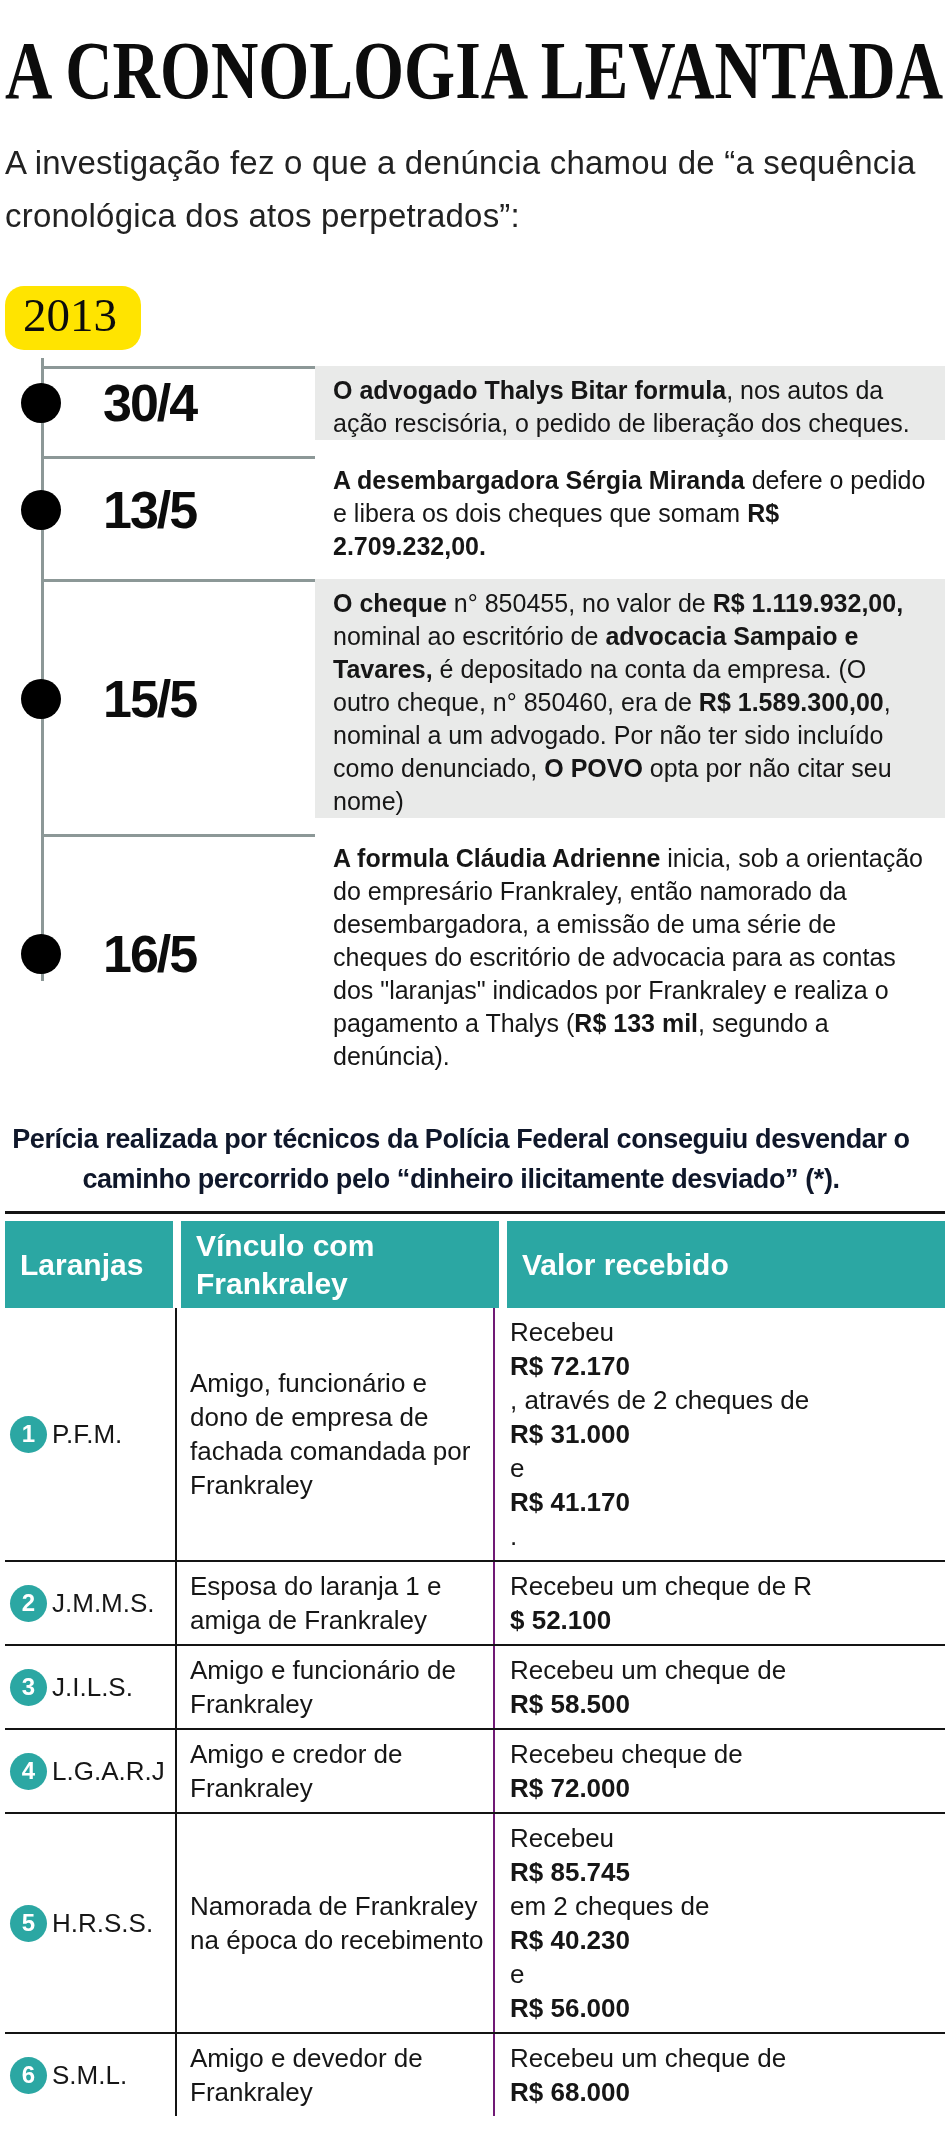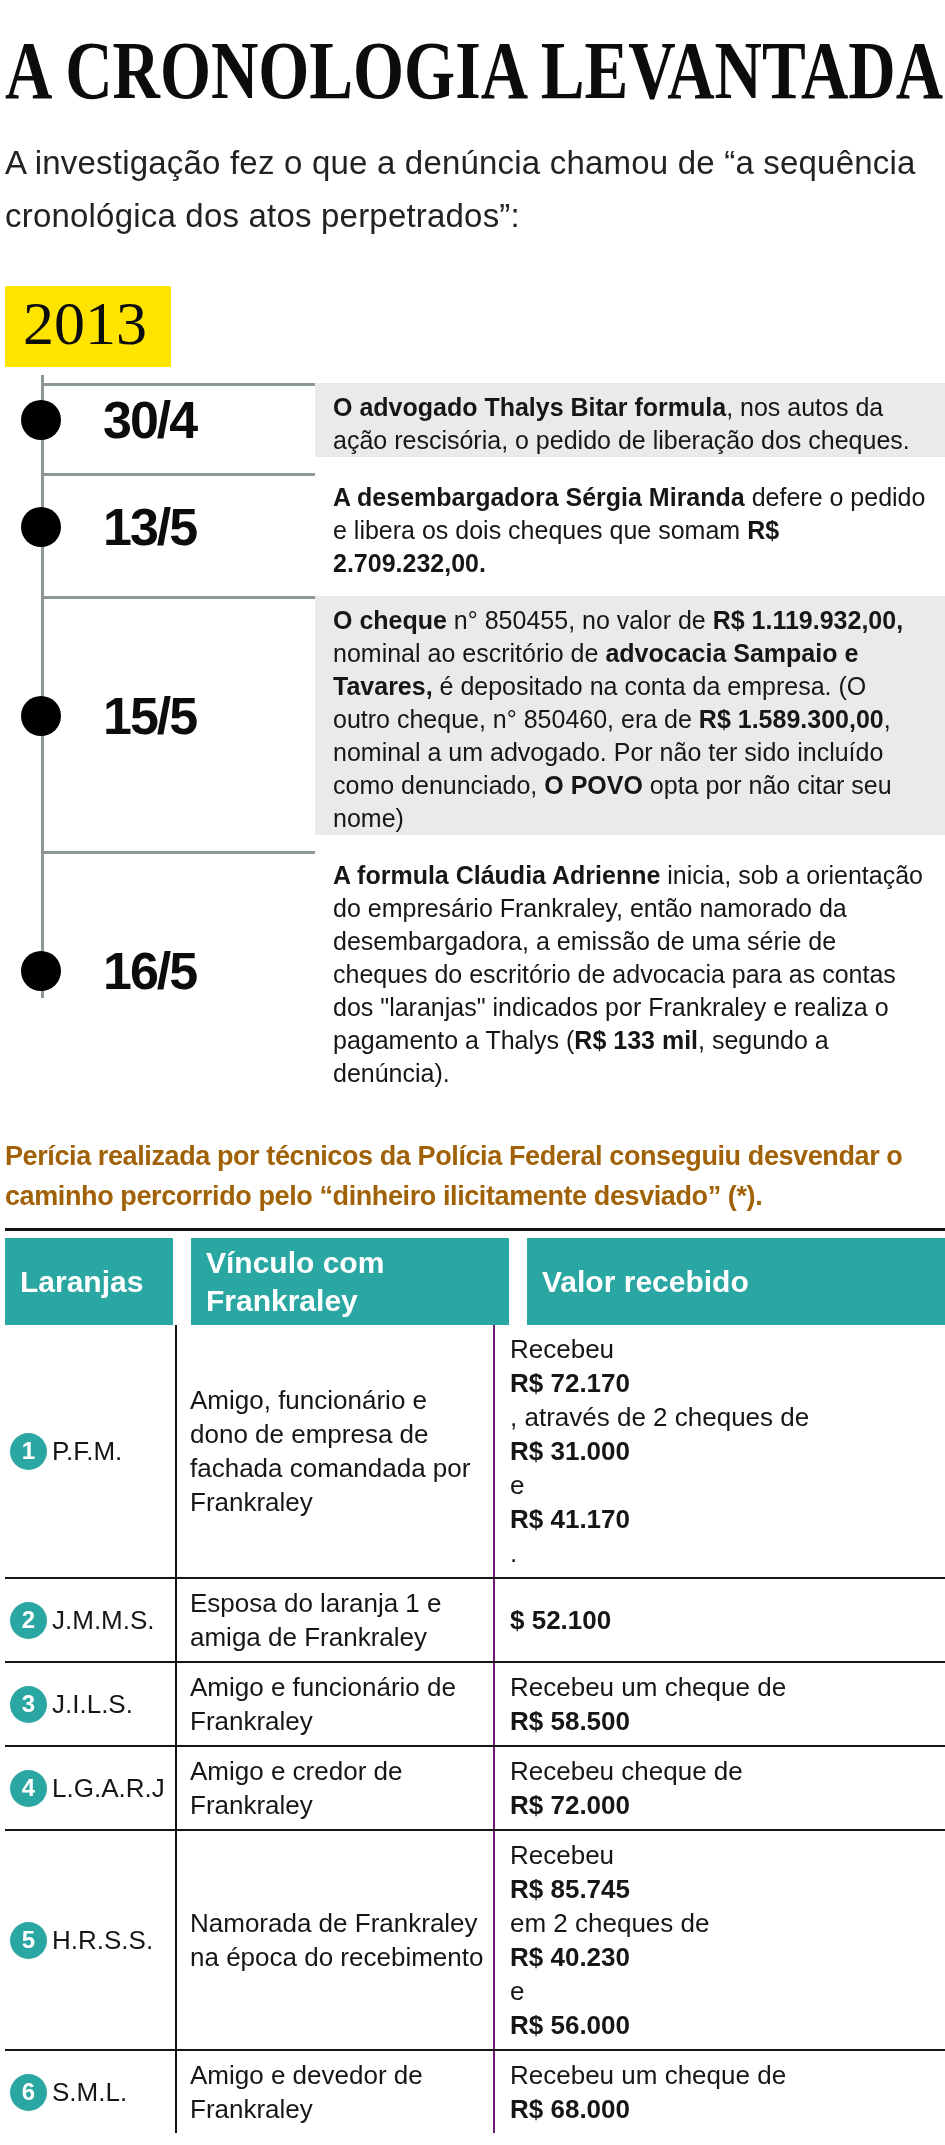--- a/index.html
+++ b/index.html
@@ -15,47 +15,47 @@
     font-family:"Liberation Serif", serif; font-weight:700;
     font-size:82px; line-height:1.05; white-space:nowrap;
     transform:scaleX(0.80); transform-origin:left top; color:#0c0c0c;
   }
   .subtitle { margin-top:22px; font-size:33px; font-weight:400; line-height:53px; color:#222; letter-spacing:0.2px; }
 
   
   .year-badge {
     display:inline-block; margin-top:44px; margin-left:0;
     background:var(--yellow); padding:2px 24px 8px 18px;
-    font-family:"Liberation Serif", serif; font-size:62px; font-weight:400; color:#0c0c0c;
-    min-width:130px; text-align:center;
+    font-family:"Liberation Serif", serif; font-size:47px; font-weight:400; color:#0c0c0c;
+    min-width:130px; text-align:center;border-radius:19px;
   }
 
   
   .timeline { position:relative; margin-top:0; }
   .spine { position:absolute; left:36px; top:-8px; bottom:92px; width:3px; background:var(--line); }
   .tl-entry { position:relative; display:flex; align-items:center; margin-top:16px; }
   .tl-entry:first-child { margin-top:0; }
   .tl-connector { position:absolute; left:36px; top:0; width:274px; height:3px; background:var(--line); }
   .tl-left { width:310px; flex:none; display:flex; align-items:center; }
   .tl-dot { flex:none; margin-left:16px; width:40px; height:40px; border-radius:50%; background:#000; }
   .tl-date { margin-left:42px; font-size:52px; font-weight:700; letter-spacing:-2px; color:#0c0c0c; }
   .tl-text { flex:1; padding:8px 18px 0 18px; font-size:25px; line-height:33px; color:#161616; }
   .tl-entry.shaded .tl-text { background:var(--boxgray); }
   .b { font-weight:700; }
 
   
   .pericia {
     margin-top:46px; width:912px;
-    font-size:27px; font-weight:700; line-height:40px; letter-spacing:-0.4px; color:#a16207;
+    font-size:27px; font-weight:700; line-height:40px; letter-spacing:-0.4px; color:#0f172a;text-align:center;
   }
 
   
   .table-wrap { margin-top:12px; }
   .table-topline { height:3px; width:940px; background:#141414; }
-  .thead { display:grid; grid-template-columns:168px 318px 454px; column-gap:18px; margin-top:7px; }
+  .thead { display:grid; grid-template-columns:168px 318px 454px; column-gap:8px; margin-top:7px; }
   .thead-cell {
     background:var(--teal); color:#fff; font-weight:700; font-size:30px; line-height:38px;
     height:87px; display:flex; align-items:center; padding-left:15px;
   }
   .trow { display:grid; grid-template-columns:170px 320px 455px; border-bottom:2px solid #141414; }
   .trow:last-child { border-bottom:none; }
   .tc { font-size:26px; line-height:34px; }
   .tc1 { display:flex; align-items:center; padding:6px 2px 6px 5px; }
   .num-badge {
     flex:none; width:37px; height:37px; border-radius:50%; background:var(--teal);
@@ -150,20 +150,21 @@
           </div>
       </div>
 
       <div class="trow">
         <div class="tc tc1">
           <span class="num-badge">2</span>
           <span class="code">J.M.M.S.</span>
         </div>
         <div class="tc tc2">Esposa do laranja 1 e amiga de Frankraley</div>
         <div class="tc tc3">
+            <span>Recebeu um cheque de R</span>
             <span class="b">$ 52.100</span>
           </div>
       </div>
 
       <div class="trow">
         <div class="tc tc1">
           <span class="num-badge">3</span>
           <span class="code">J.I.L.S.</span>
         </div>
         <div class="tc tc2">Amigo e funcionário de Frankraley</div>

